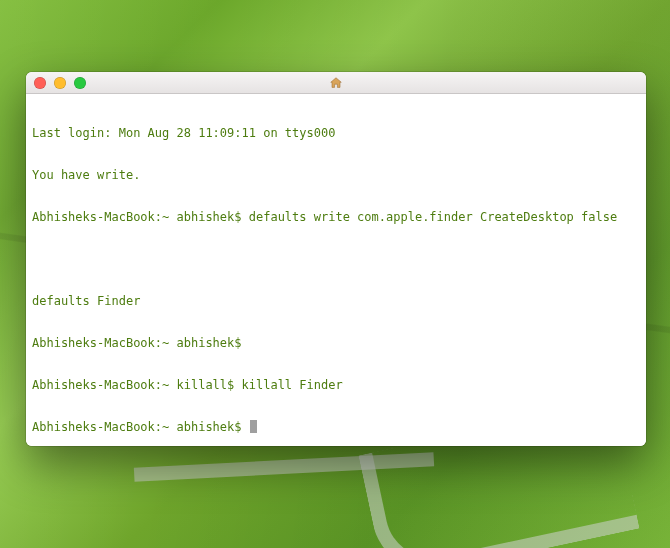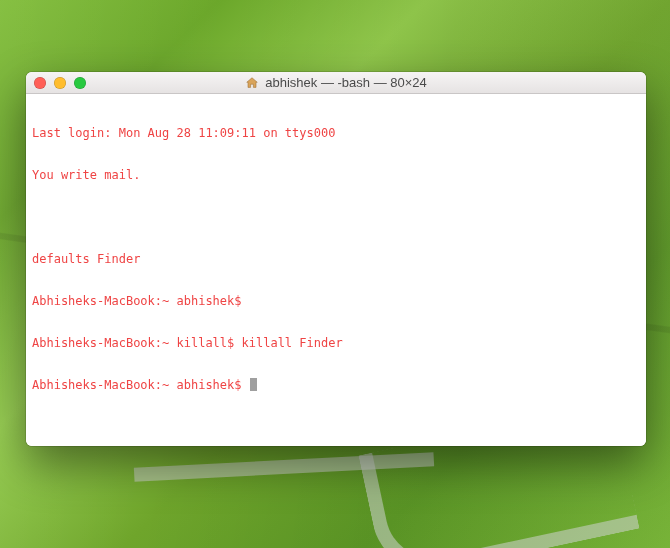--- a/index.html
+++ b/index.html
@@ -75,21 +75,21 @@
   }
   .home-icon-svg { width: 14px; height: 14px; display: block; }
 
   .term {
     flex: 1;
     background: #ffffff;
     padding: 4px 6px 2px 6px;
     font-family: "Menlo", "Andale Mono", "Consolas", monospace;
     font-size: 12px;
     line-height: 14px;
-    color: #ef4444;
+    color: #4d7c0f;
     white-space: pre-wrap;
     word-break: break-all;
     overflow: hidden;
   }
   .line { min-height: 14px; }
   .cursor {
     display: inline-block;
     width: 7px; height: 13px;
     background: #9f9f9f;
     vertical-align: -2px;
@@ -107,26 +107,26 @@
   <div class="titlebar">
     <div class="traffic">
       <div class="tl close"></div>
       <div class="tl min"></div>
       <div class="tl max"></div>
     </div>
     <div class="title-center">
       <svg class="home-icon-svg" viewBox="0 0 16 16">
         <path d="M8 2 L14 7.2 L12.6 7.2 L12.6 13 L9.6 13 L9.6 9.4 L6.4 9.4 L6.4 13 L3.4 13 L3.4 7.2 L2 7.2 Z" fill="#d9a45b" stroke="#9a6a2c" stroke-width="0.6"></path>
       </svg>
-      <span>abhishek — -bash — 80×24</span>
     </div>
   </div>
 
   <div class="term">
     <div class="line">Last login: Mon Aug 28 11:09:11 on ttys000</div>
-    <div class="line">You write mail.</div>
+    <div class="line">You have write.</div>
+    <div class="line">Abhisheks-MacBook:~ abhishek$ defaults write com.apple.finder CreateDesktop false</div>
     <div class="line"></div>
     <div class="line">defaults Finder</div>
     <div class="line">Abhisheks-MacBook:~ abhishek$ </div>
     <div class="line">Abhisheks-MacBook:~ killall$ killall Finder</div>
     <div class="line"><span>Abhisheks-MacBook:~ abhishek$ </span><span class="cursor"></span></div>
   </div>
 </div>
 
 </body></html>

